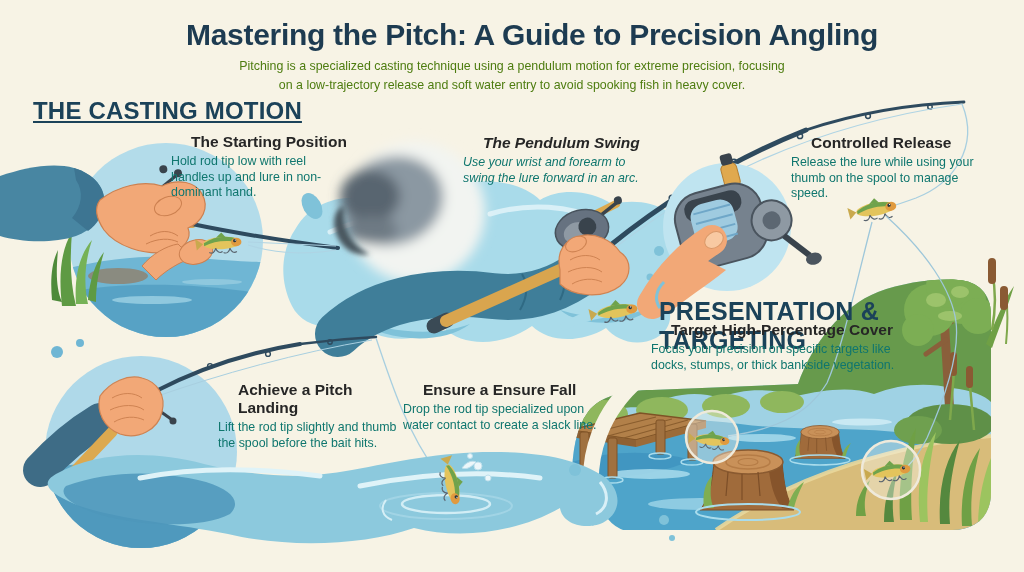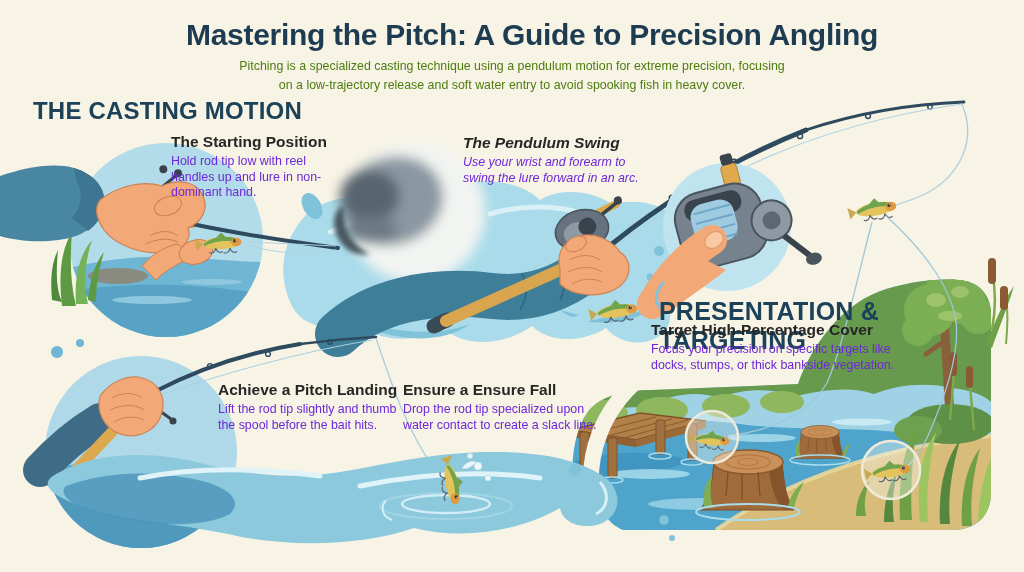--- a/index.html
+++ b/index.html
@@ -14,25 +14,25 @@
     position:absolute;left:0;right:0;top:18px;text-align:center;
     font-size:30px;font-weight:700;letter-spacing:-0.3px;color:#1D3B51;padding-left:40px;
   }
   .page-subtitle{
     position:absolute;left:0;right:0;top:57px;text-align:center;
     font-size:12.4px;line-height:1.5;color:#4d7c0f;font-weight:400;
   }
   .section-heading{
     position:absolute;font-weight:700;color:#1B4259;letter-spacing:0.2px;
   }
-  .sh-casting{left:33px;top:97px;font-size:24px;}
+  .sh-casting{left:33px;top:97px;font-size:24px;text-decoration:underline;}
   .sh-presentation{left:659px;top:297px;font-size:25px;}
   .step{position:absolute;}
-  .step-title{font-size:15.5px;font-weight:700;color:#262626;margin-bottom:3px;}
-  .step-body{font-size:12.4px;line-height:1.26;color:#6d28d9;}
+  .step-title{font-size:15.5px;font-weight:700;color:#262626;margin-bottom:3px;margin-left:20px;}
+  .step-body{font-size:12.4px;line-height:1.26;color:#0f766e;}
   .st-1{left:171px;top:133px;width:176px;}
   .st-2{left:463px;top:134px;width:180px;font-style:italic;}
   .st-3{left:791px;top:134px;width:190px;}
   .st-4{left:218px;top:381px;width:182px;}
   .st-5{left:403px;top:381px;width:198px;}
   .st-6{left:651px;top:321px;width:260px;}
 </style>
 </head>
 <body>
 
@@ -360,20 +360,24 @@
   <div class="section-heading sh-presentation">PRESENTATION &amp; TARGETING</div>
 
   <div class="step st-1">
     <div class="step-title">The Starting Position</div>
     <div class="step-body">Hold rod tip low with reel handles up and lure in non-dominant hand.</div>
   </div>
   <div class="step st-2">
     <div class="step-title">The Pendulum Swing</div>
     <div class="step-body">Use your wrist and forearm to swing the lure forward in an arc.</div>
   </div>
+  <div class="step st-3">
+    <div class="step-title">Controlled Release</div>
+    <div class="step-body">Release the lure while using your thumb on the spool to manage speed.</div>
+  </div>
   <div class="step st-4">
     <div class="step-title">Achieve a Pitch Landing</div>
     <div class="step-body">Lift the rod tip slightly and thumb the spool before the bait hits.</div>
   </div>
   <div class="step st-5">
     <div class="step-title">Ensure a Ensure Fall</div>
     <div class="step-body">Drop the rod tip specialized upon water contact to create a slack line.</div>
   </div>
   <div class="step st-6">
     <div class="step-title">Target High-Percentage Cover</div>

